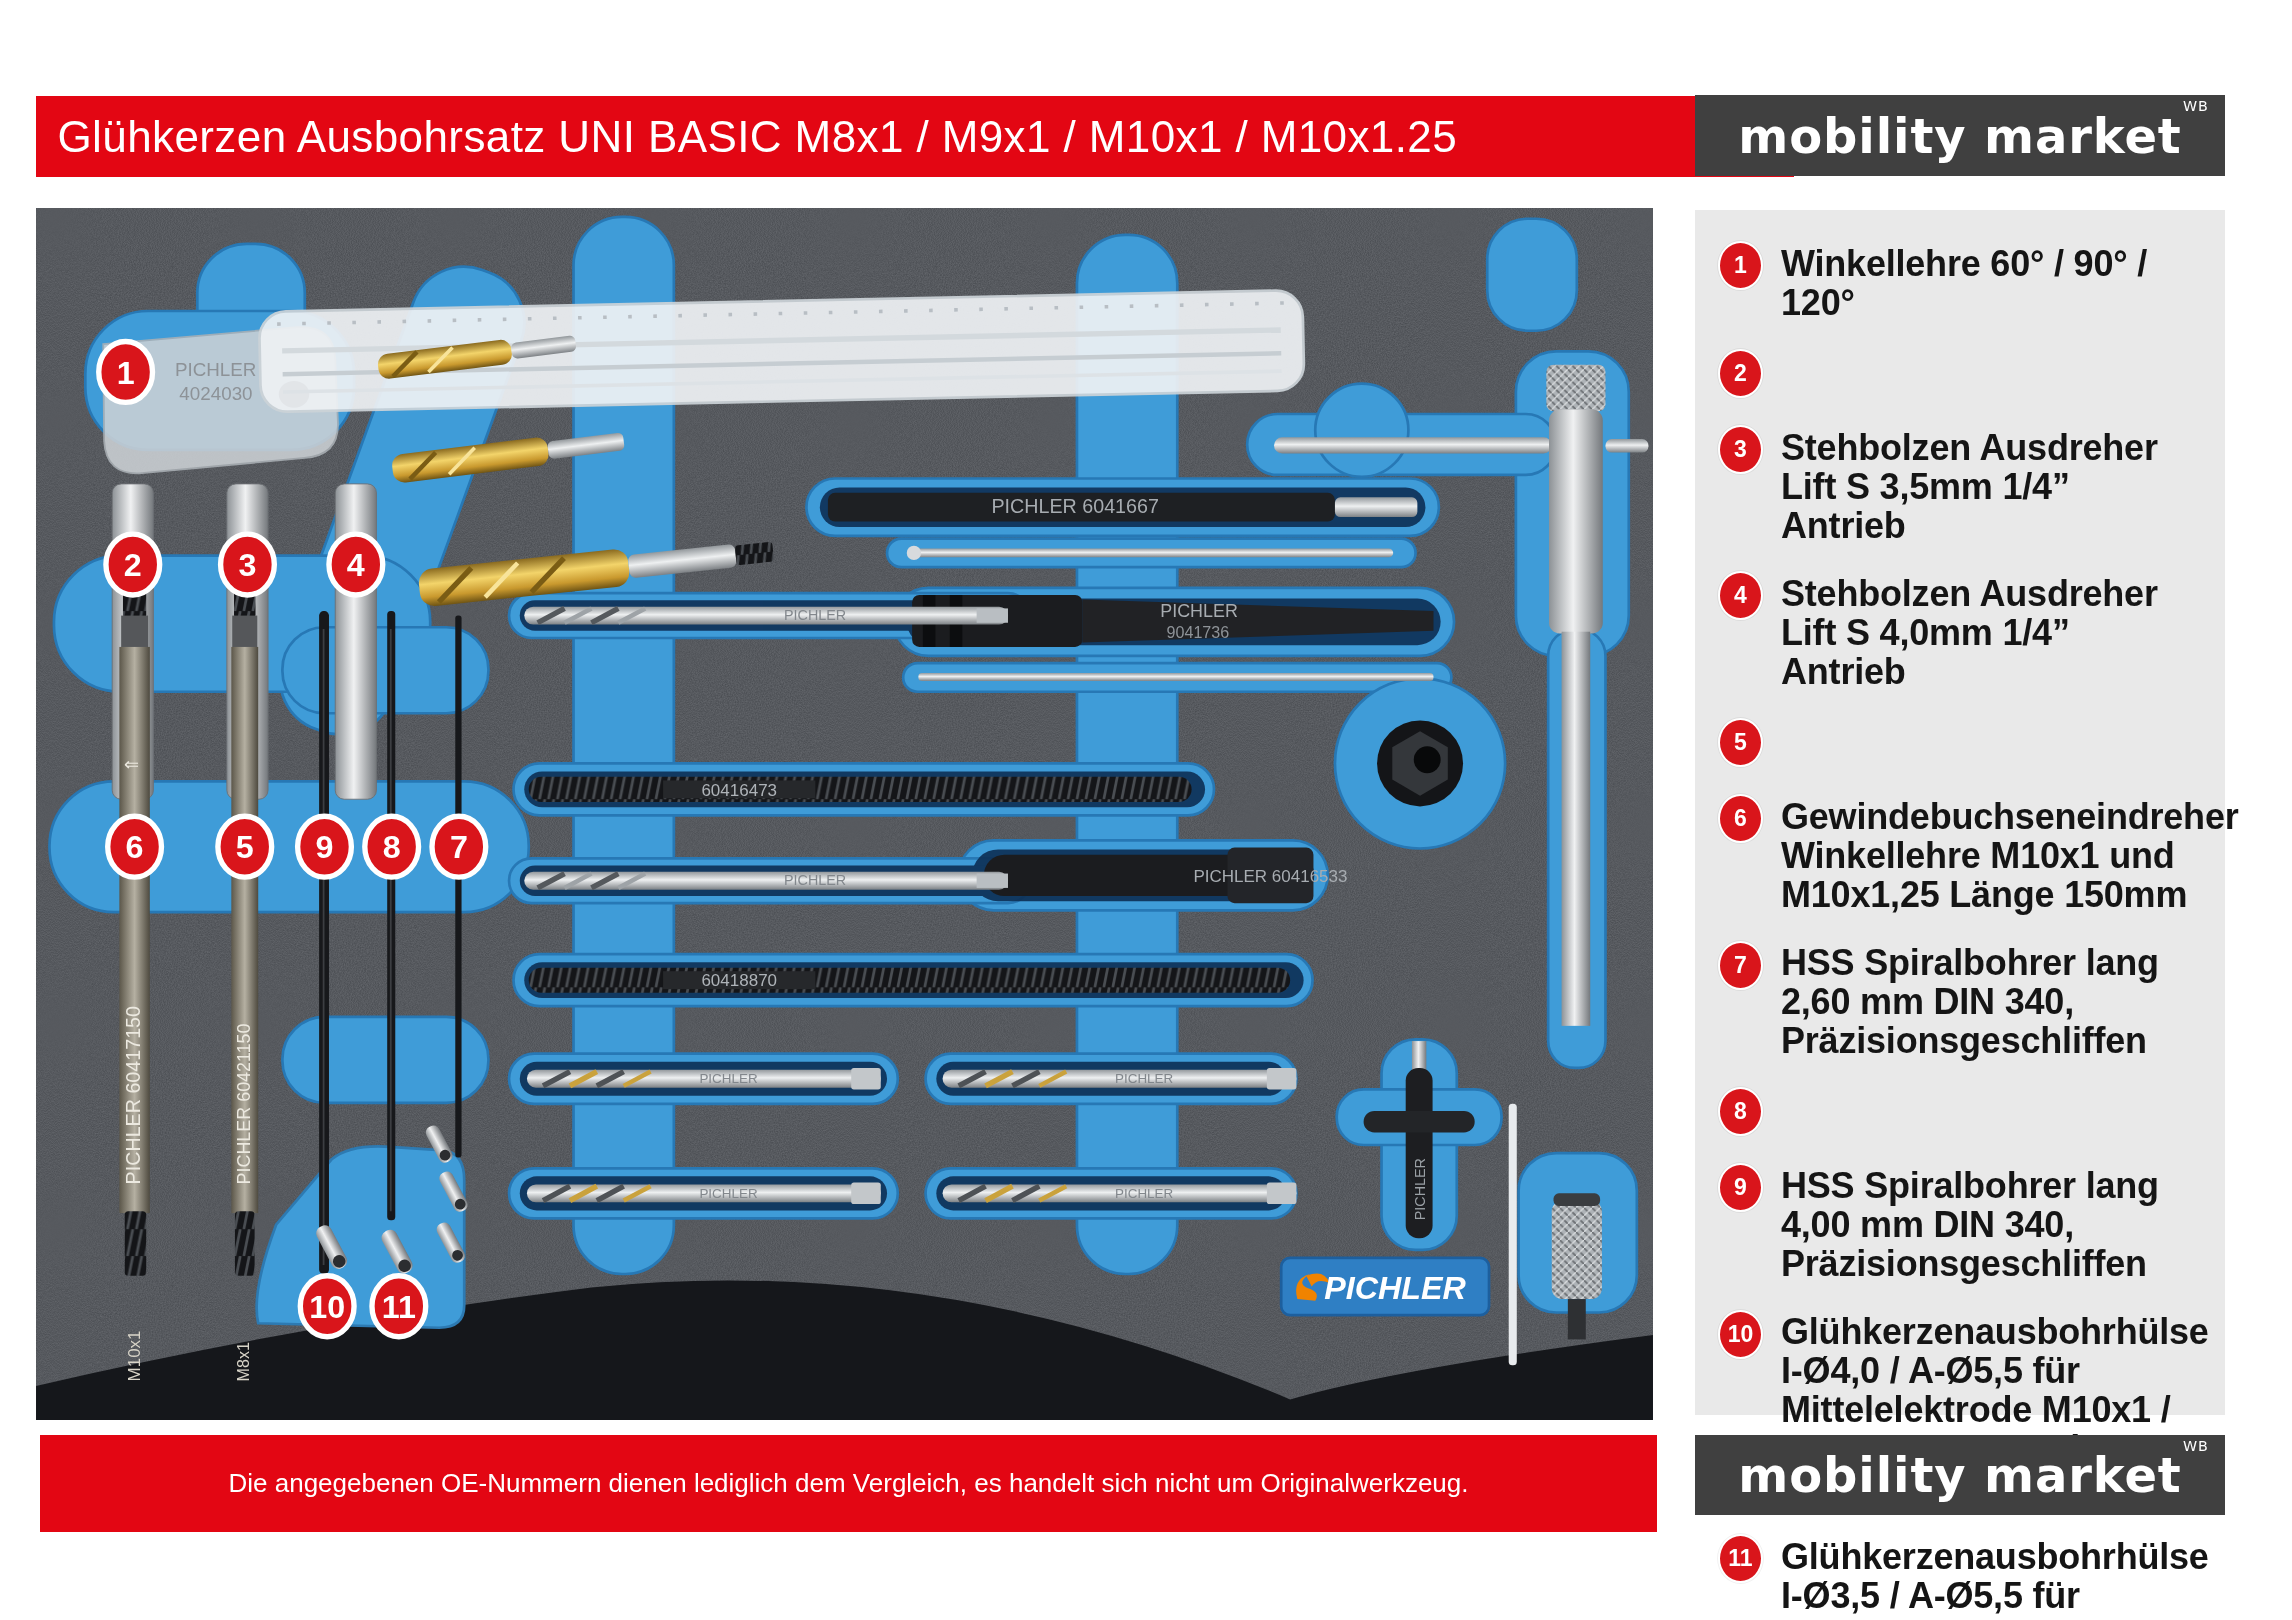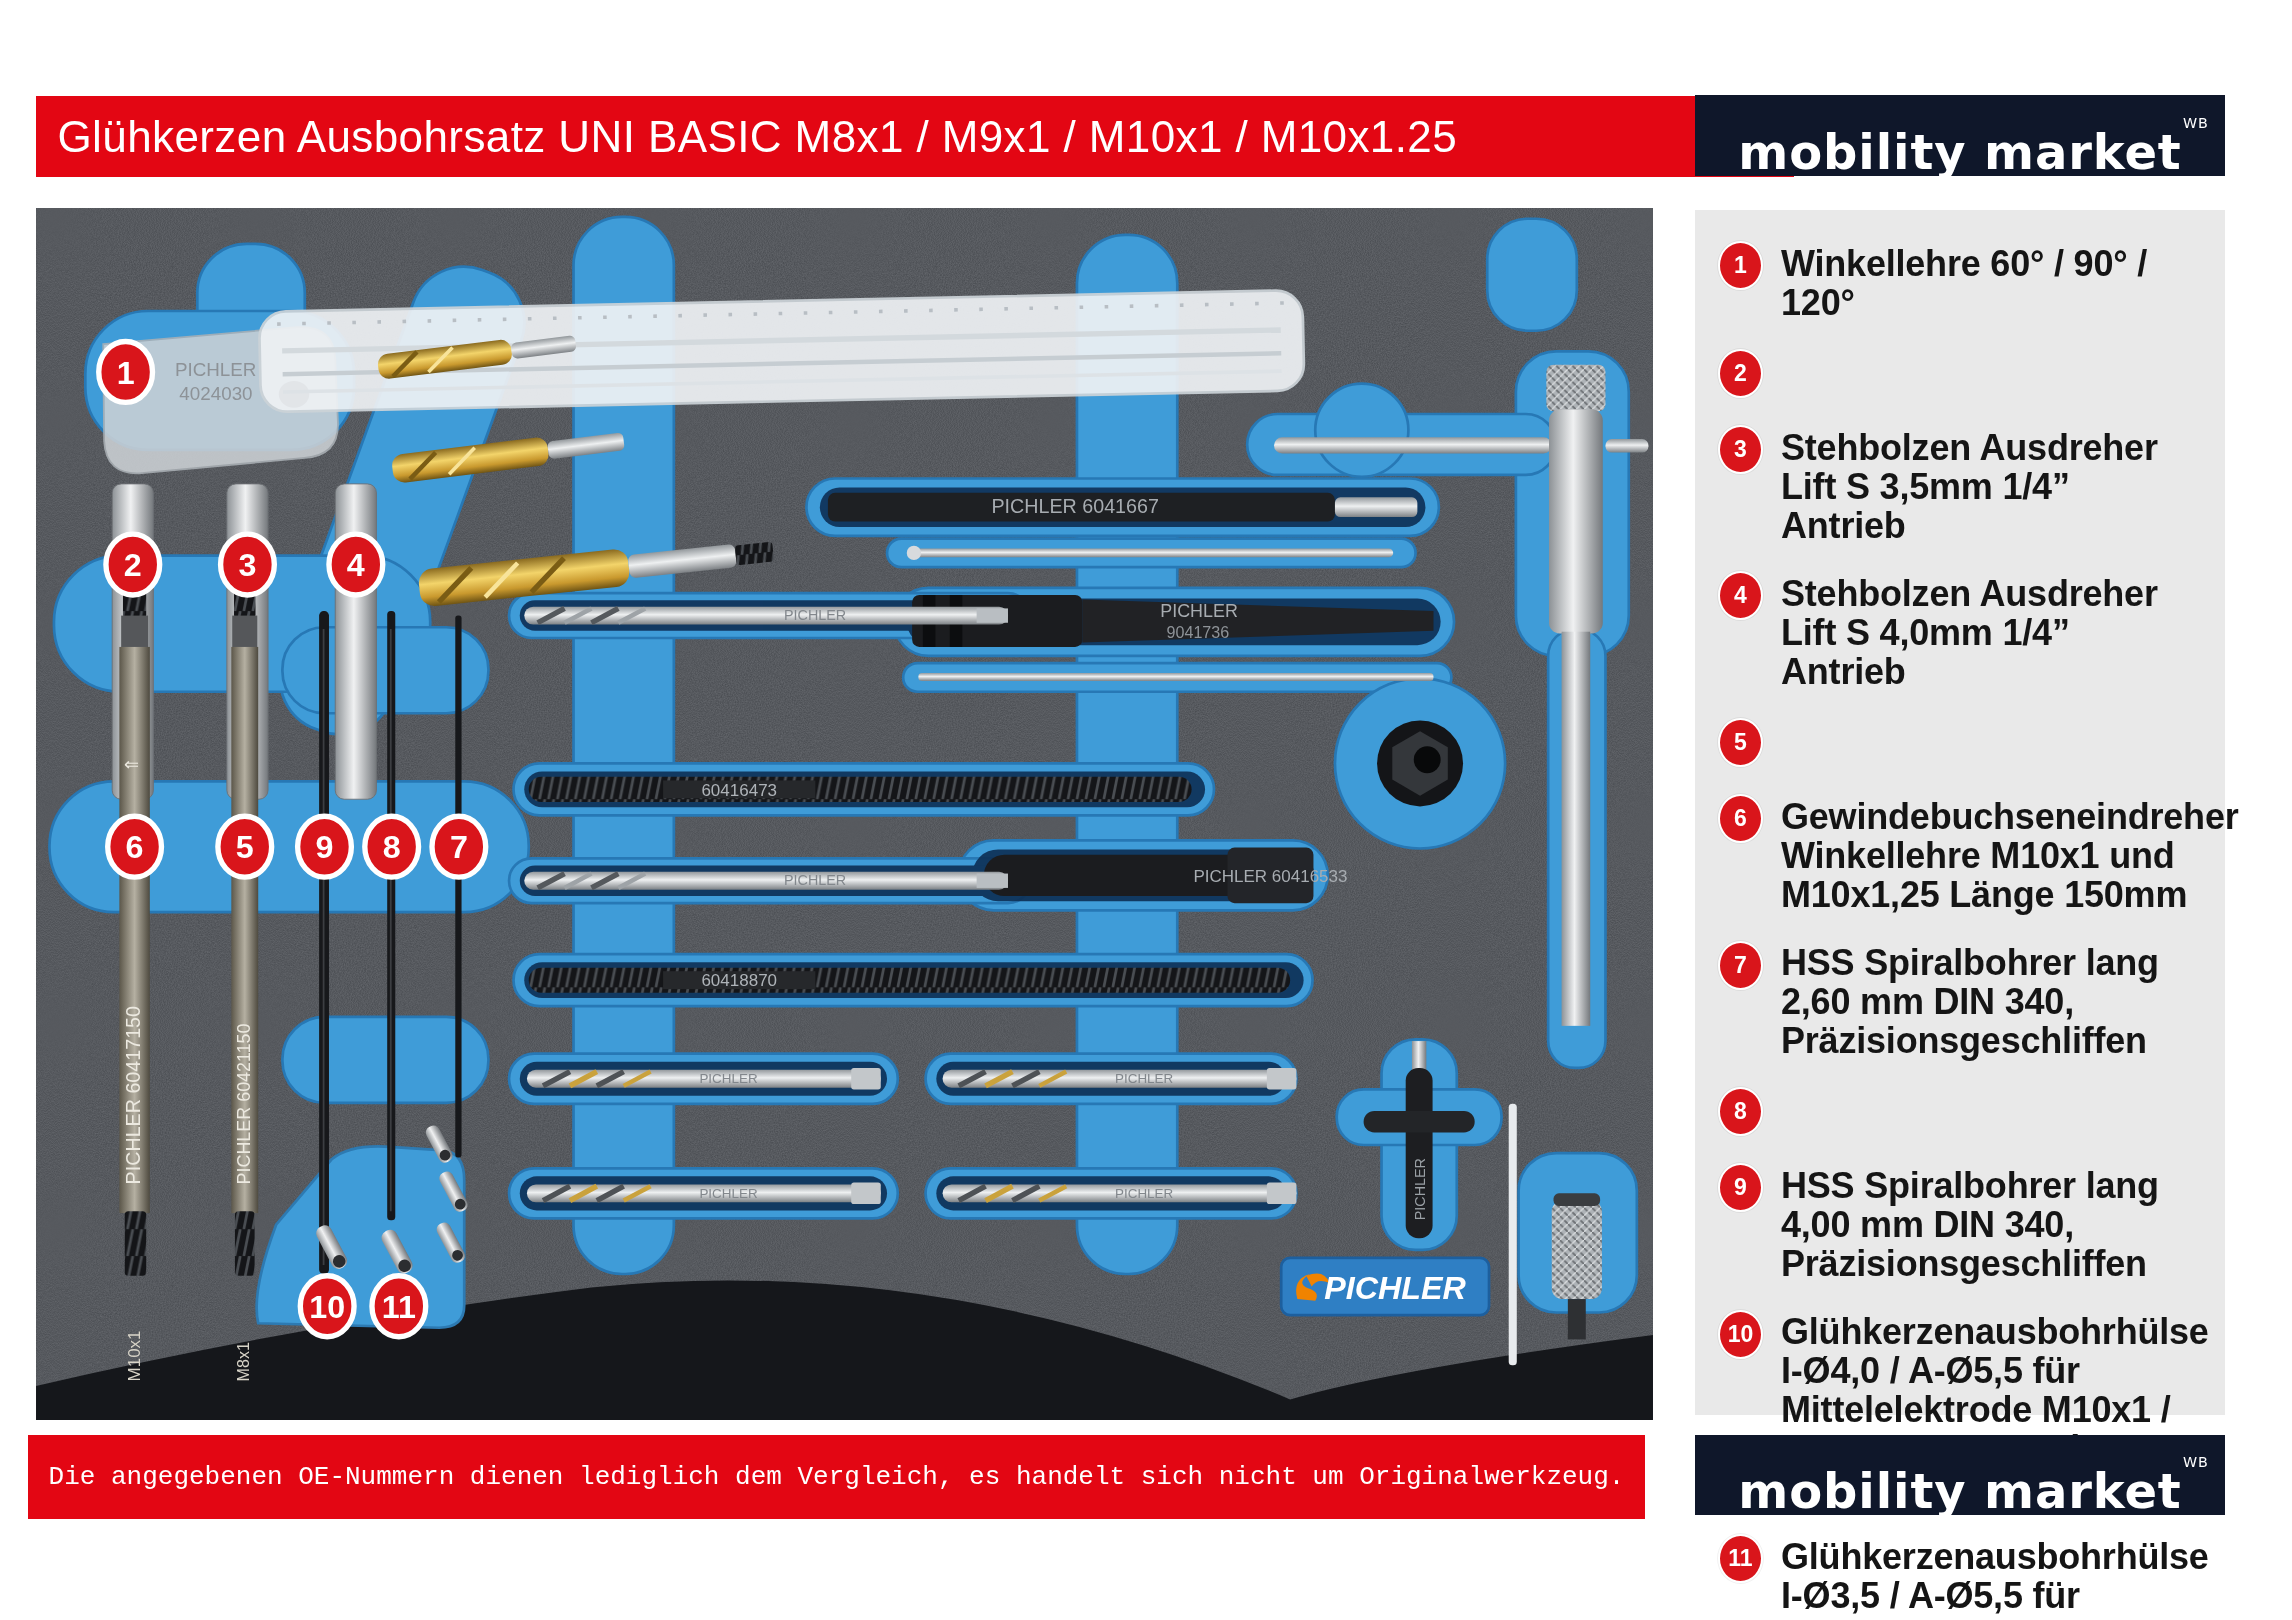--- a/index.html
+++ b/index.html
@@ -3,25 +3,25 @@
 <meta charset="utf-8">
 <style>
   html,body{margin:0;padding:0;background:#ffffff;}
   body{width:2293px;height:1620px;position:relative;font-family:"Liberation Sans",sans-serif;overflow:hidden;}
   .abs{position:absolute;}
 
   
   .banner{background:#e30613;color:#fff;display:flex;align-items:center;}
   #title-banner{left:36px;top:96px;width:1758px;height:81px;padding-left:21.5px;box-sizing:border-box;}
   #title-banner .t{font-size:44px;font-weight:400;letter-spacing:0.4px;white-space:nowrap;}
-  #footer-banner{left:28px;top:1435px;width:1617px;height:84px;justify-content:center;font-family:Liberation Mono, monospace;}
+  #footer-banner{left:40px;top:1435px;width:1617px;height:97px;justify-content:center;}
   #footer-banner .t{font-size:26px;font-weight:400;}
 
   
-  .brand-plate{background:#0f172a;color:#fff;display:flex;align-items:flex-end;justify-content:center;}
+  .brand-plate{background:#404040;color:#fff;display:flex;align-items:center;justify-content:center;}
   #brand-top{left:1695px;top:95px;width:530px;height:81px;}
   #brand-bottom{left:1695px;top:1435px;width:530px;height:80px;}
   .brand-word{font-family:"DejaVu Sans",sans-serif;font-weight:700;font-size:48px;letter-spacing:0.9px;position:relative;line-height:1;}
   .brand-sup{font-size:14.3px;font-weight:400;position:absolute;top:-12.5px;right:-27px;letter-spacing:0.9px;}
 
   
   #legend{left:1695px;top:210px;width:530px;height:1205px;background:#e9e9e9;box-sizing:border-box;
           padding:34px 23px 18px 23px;display:flex;flex-direction:column;gap:29.6px;}
   .item{display:flex;align-items:flex-start;}
   .badge{flex:0 0 auto;width:41px;height:45px;border-radius:50%;background:#d9151b;border:2.7px solid #fff;

